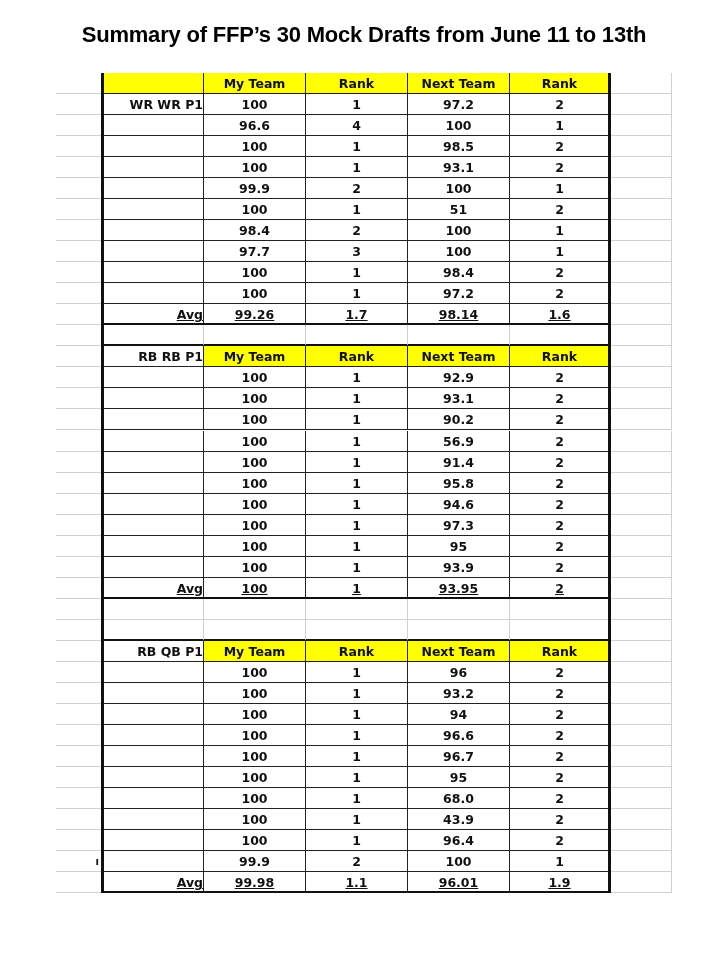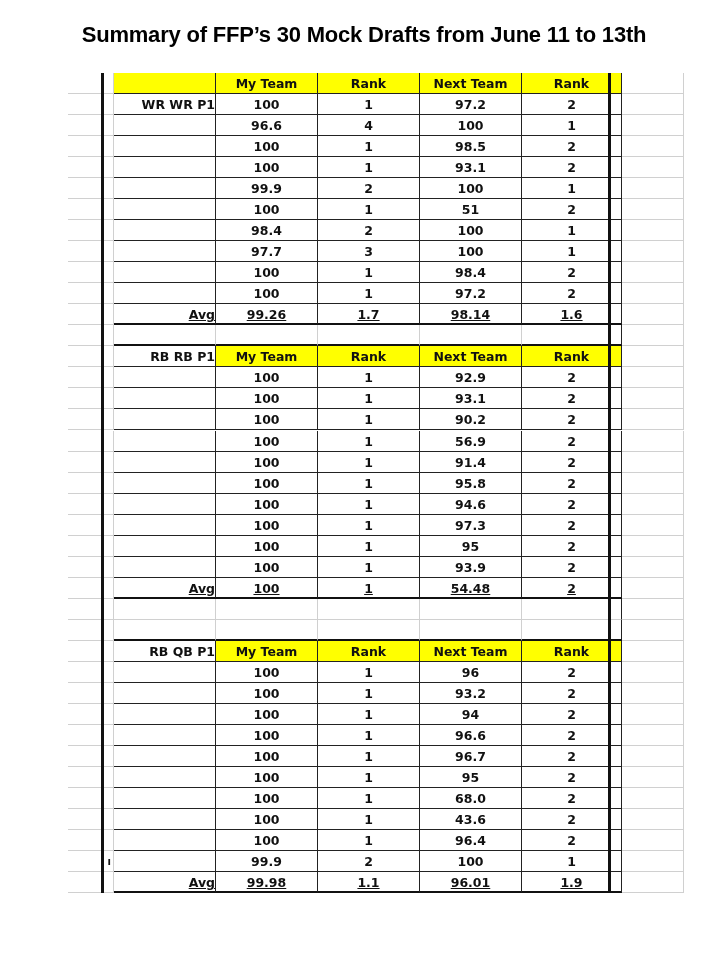--- a/index.html
+++ b/index.html
@@ -1,19 +1,19 @@
 <!DOCTYPE html>
 <html><head>
 <meta charset="utf-8">
 <style>
   html, body { margin:0; padding:0; background:#ffffff; }
   body { width:720px; height:960px; position:relative; overflow:hidden; font-family:"DejaVu Sans", sans-serif; }
   .title { position:absolute; left:0; top:22px; width:728px; text-align:center; font-family:"Liberation Sans", sans-serif; font-weight:bold; font-size:22px; color:#000; letter-spacing:-0.2px; }
   .grid { position:absolute; left:56px; top:73px; }
-  .row { position:absolute; left:12px; height:29px; width:616px; }
+  .row { position:absolute; left:0; height:29px; width:616px; }
   .cell { position:absolute; top:0; height:21px; box-sizing:border-box; text-align:center; line-height:21px; font-family:"DejaVu Sans", sans-serif; font-weight:bold; font-size:12.5px; color:#111; }
   .c0 { left:0; width:46px; border-bottom:1px solid #d0d0d0; border-right:1px solid #d0d0d0; }
   .c1 { left:46px; width:102px;text-align:right; }
   .c2 { left:148px; width:102px; }
   .c3 { left:250px; width:102px; }
   .c4 { left:352px; width:102px; }
   .c5 { left:454px; width:100px; }
   .c6 { left:554px; width:62px; border-bottom:1px solid #d0d0d0; border-right:1px solid #d0d0d0; }
   .tb { border-bottom:1.5px solid #222; border-right:1.5px solid #222; }
   .gap { border-bottom:1px solid #d0d0d0; border-right:1px solid #d0d0d0; }
@@ -242,21 +242,21 @@
       <div class="cell c3 tb">1</div>
       <div class="cell c4 tb">93.9</div>
       <div class="cell c5 tb">2</div>
       <div class="cell c6"></div>
     </div>
     <div class="row" style="top: 504.72px;">
       <div class="cell c0"></div>
       <div class="cell c1 tb thickbottom">Avg</div>
       <div class="cell c2 tb thickbottom">100</div>
       <div class="cell c3 tb thickbottom">1</div>
-      <div class="cell c4 tb thickbottom">54.48</div>
+      <div class="cell c4 tb thickbottom">93.95</div>
       <div class="cell c5 tb thickbottom">2</div>
       <div class="cell c6"></div>
     </div>
     <div class="row" style="top: 525.75px;">
       <div class="cell c0"></div>
       <div class="cell c1 gap"></div>
       <div class="cell c2 gap"></div>
       <div class="cell c3 gap"></div>
       <div class="cell c4 gap"></div>
       <div class="cell c5 gap" style="border-right: 1.5px solid rgb(34, 34, 34);"></div>
@@ -341,21 +341,21 @@
       <div class="cell c3 tb">1</div>
       <div class="cell c4 tb">68.0</div>
       <div class="cell c5 tb">2</div>
       <div class="cell c6"></div>
     </div>
     <div class="row" style="top: 736.05px;">
       <div class="cell c0"></div>
       <div class="cell c1 tb"></div>
       <div class="cell c2 tb">100</div>
       <div class="cell c3 tb">1</div>
-      <div class="cell c4 tb">43.6</div>
+      <div class="cell c4 tb">43.9</div>
       <div class="cell c5 tb">2</div>
       <div class="cell c6"></div>
     </div>
     <div class="row" style="top: 757.08px;">
       <div class="cell c0"></div>
       <div class="cell c1 tb"></div>
       <div class="cell c2 tb">100</div>
       <div class="cell c3 tb">1</div>
       <div class="cell c4 tb">96.4</div>
       <div class="cell c5 tb">2</div>

